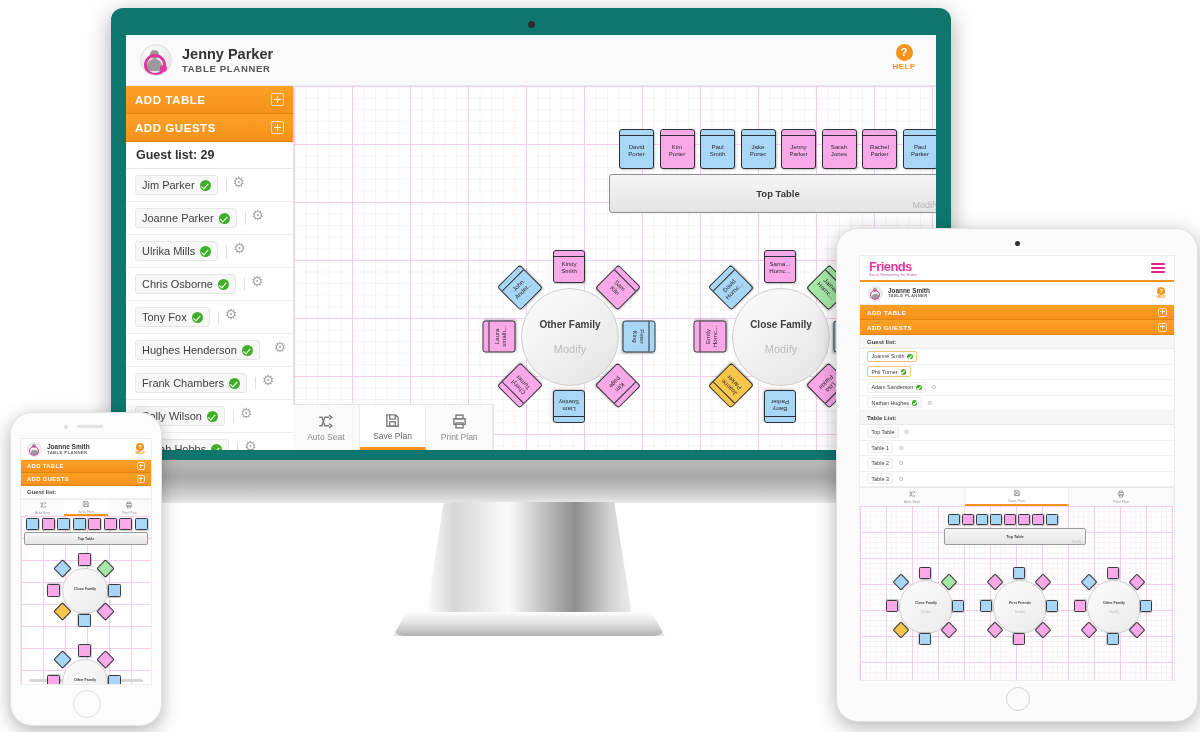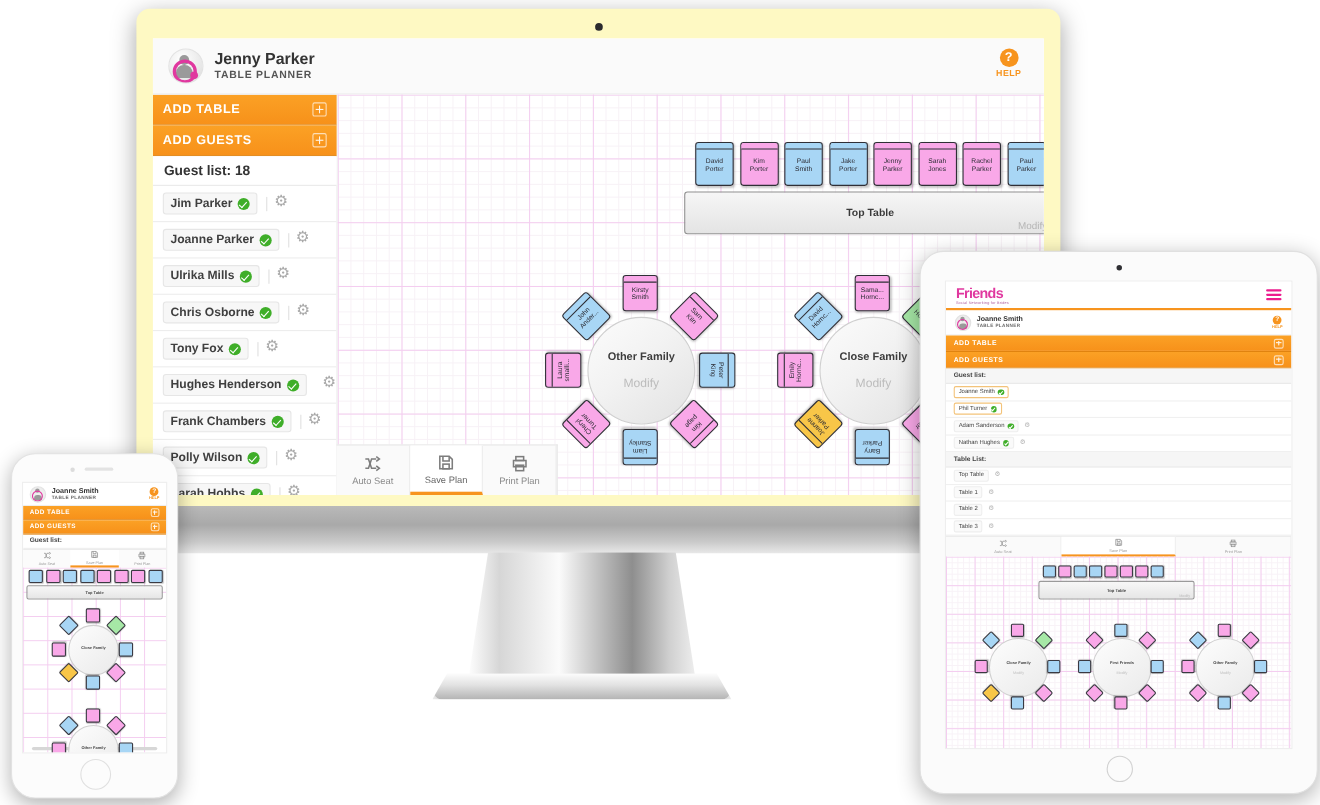--- a/index.html
+++ b/index.html
@@ -1,22 +1,22 @@
 <!DOCTYPE html>
 <html><head>
 <meta charset="utf-8">
 <style>
   html,body{margin:0;padding:0;background:#ffffff;}
   body{width:1200px;height:732px;position:relative;overflow:hidden;
        font-family:"Liberation Sans","DejaVu Sans",sans-serif;color:#3a3a3a;}
   .stage{position:absolute;inset:0;}
 
   
-  .monitor{position:absolute;left:124px;top:8px;width:840px;height:452px;
-           background:#fef9c3;border-radius:12px 12px 3px 3px;
+  .monitor{position:absolute;left:111px;top:8px;width:840px;height:452px;
+           background:#0f766e;border-radius:12px 12px 3px 3px;
            box-shadow:0 6px 22px rgba(0,0,0,.35);}
   .mon-cam{position:absolute;left:50%;top:13px;width:7px;height:7px;margin-left:-3.5px;
            border-radius:50%;background:#2b2b2e;}
   .mon-screen{position:absolute;left:15px;top:27px;width:810px;height:415px;
               background:#ffffff;overflow:hidden;}
   .mon-chin{position:absolute;left:110px;top:460px;width:840px;height:43px;
             background:linear-gradient(180deg,#b9b9b9 0%,#a9a9a9 40%,#c9c9c9 75%,#e8e8e8 100%);
             border-radius:0 0 4px 4px;}
   .mon-neck{position:absolute;left:425px;top:502px;width:208px;height:120px;
             background:linear-gradient(90deg,#ffffff 0%,#d6d6d6 14%,#fbfbfb 40%,#8e8e8e 72%,#cfcfcf 88%,#efefef 100%);
@@ -53,21 +53,21 @@
             display:flex;align-items:center;padding:0 9px;font-size:11.5px;font-weight:bold;
             letter-spacing:.55px;border-bottom:1px solid #e0830f;cursor:pointer;}
   .side-btn .lbl{flex:1;}
   .plus{width:11px;height:11px;border:1px solid rgba(255,255,255,.75);border-radius:2px;
         position:relative;opacity:.9;}
   .plus:before,.plus:after{content:"";position:absolute;background:#fff;}
   .plus:before{left:2px;top:4.5px;width:7px;height:1.5px;}
   .plus:after{top:2px;left:4.5px;height:7px;width:1.5px;}
   .glist-hd{height:26px;display:flex;align-items:center;padding:0 10px;font-size:12.5px;
             font-weight:bold;color:#333;border-bottom:1px solid #e9e9e9;background:#fff;}
-  .glist{flex:1;overflow:hidden;position:relative;font-weight:bold;}
+  .glist{flex:1;overflow:hidden;position:relative;}
   .grow{height:32px;display:flex;align-items:center;padding:0 9px;border-bottom:1px solid #ededed;}
   .gchip{display:inline-flex;align-items:center;gap:5px;background:#f7f7f7;border:1px solid #e6e6e6;
          border-radius:3px;padding:3px 6px;font-size:11px;color:#3f3f3f;white-space:nowrap;}
   .tick{width:11px;height:11px;border-radius:50%;background:#3fae29;position:relative;flex:0 0 11px;}
   .tick:after{content:"";position:absolute;left:3px;top:2.6px;width:3px;height:5.5px;
               border:solid #fff;border-width:0 1.6px 1.6px 0;transform:rotate(42deg);}
   .gdiv{width:1px;height:13px;background:#e0e0e0;margin:0 8px;}
   .gear{width:11px;height:11px;position:relative;flex:0 0 11px;}
   .gear:before{content:"\2699";position:absolute;left:-2px;top:-5px;font-size:14px;color:#a9a9a9;line-height:1;}
   .sbar{position:absolute;right:1px;top:104px;width:4px;height:78px;border-radius:2px;background:#9d9d9d;}
@@ -246,21 +246,21 @@
         <div class="app-body">
           <div class="sidebar">
             <div class="side-btn">
               <span class="lbl">ADD TABLE</span>
               <span class="plus"></span>
             </div>
             <div class="side-btn">
               <span class="lbl">ADD GUESTS</span>
               <span class="plus"></span>
             </div>
-            <div class="glist-hd">Guest list: 18</div>
+            <div class="glist-hd">Guest list: 29</div>
             <div class="glist" id="guest-list">
                 <div class="grow">
                   <span class="gchip">
       <span>Jim Parker</span>
       <span class="tick"></span>
                   </span>
     <span class="gdiv"></span>
     <span class="gear"></span>
                 </div>
                 <div class="grow">

